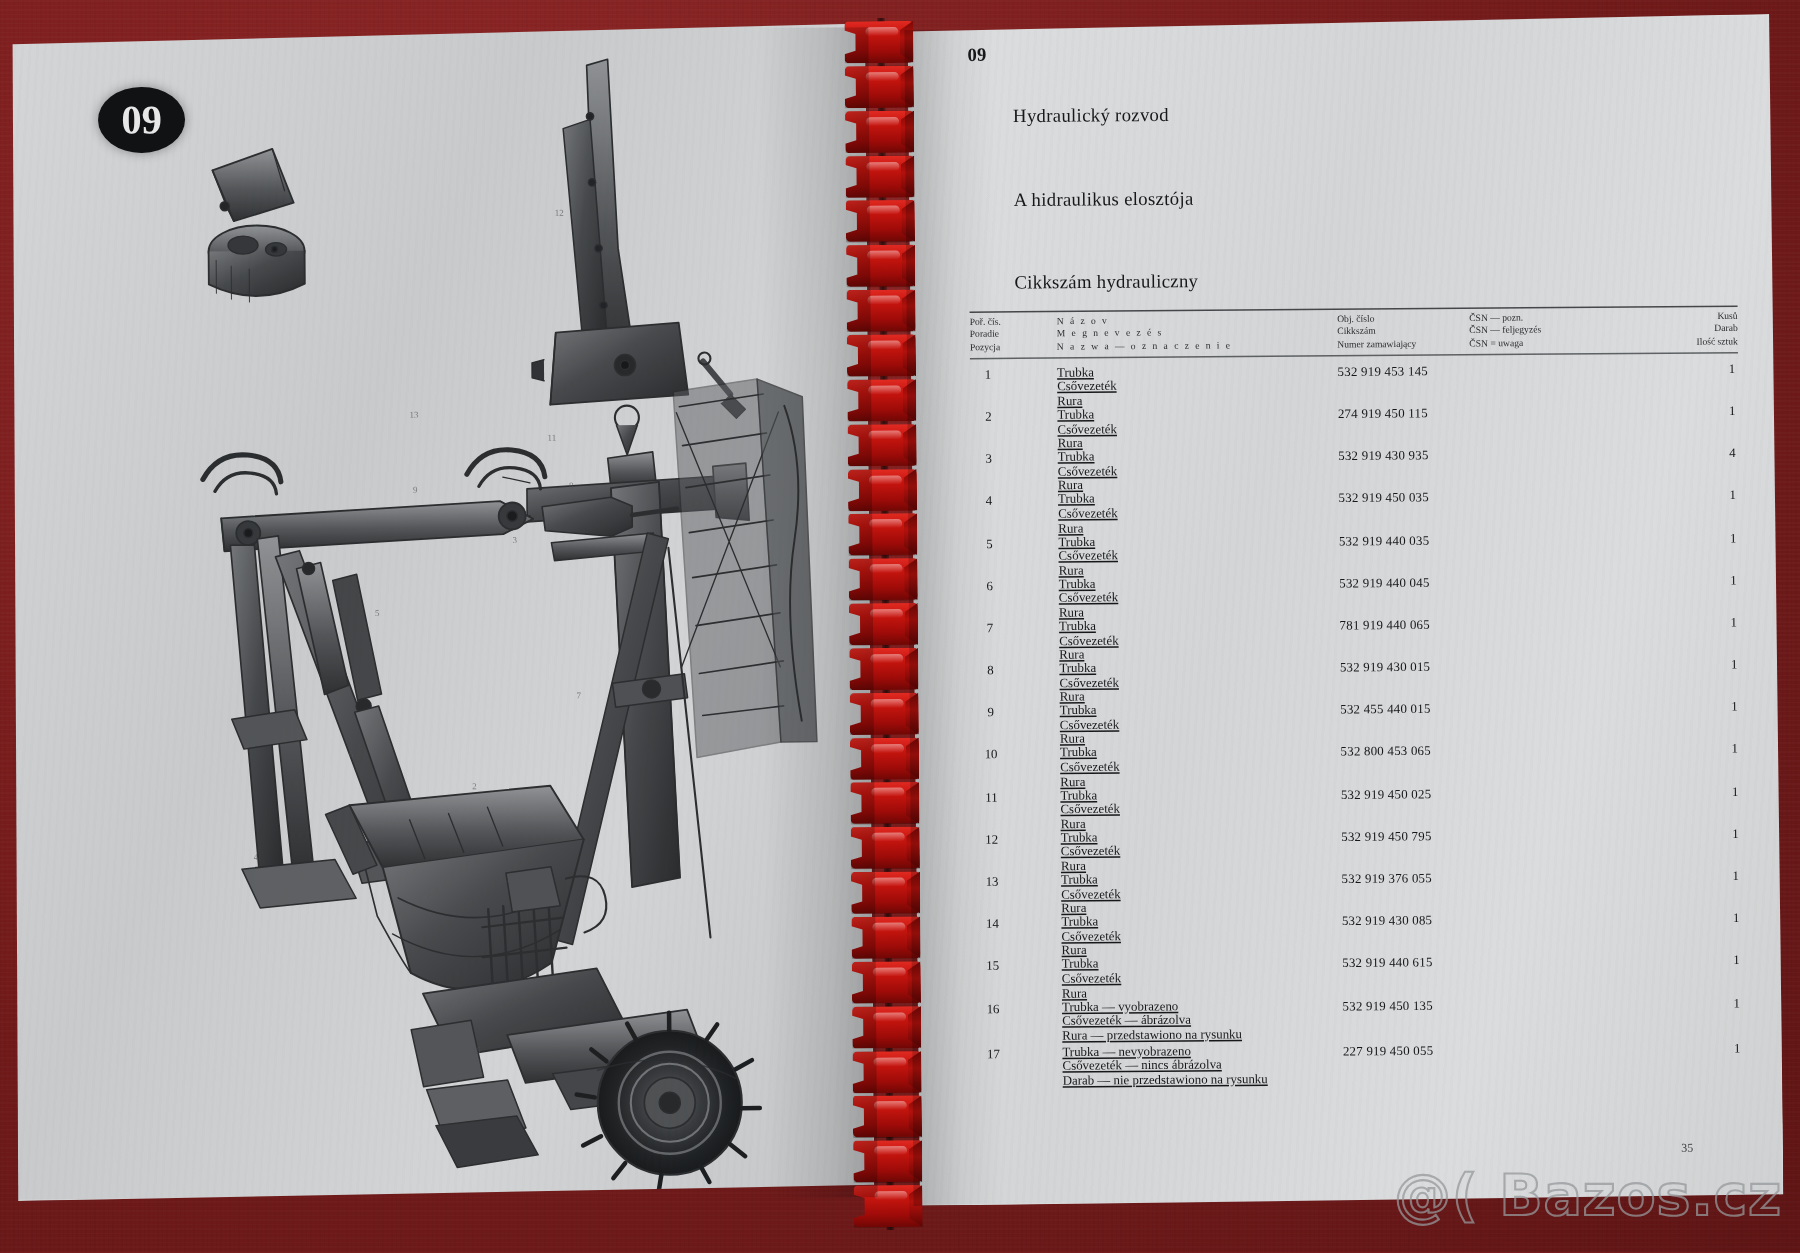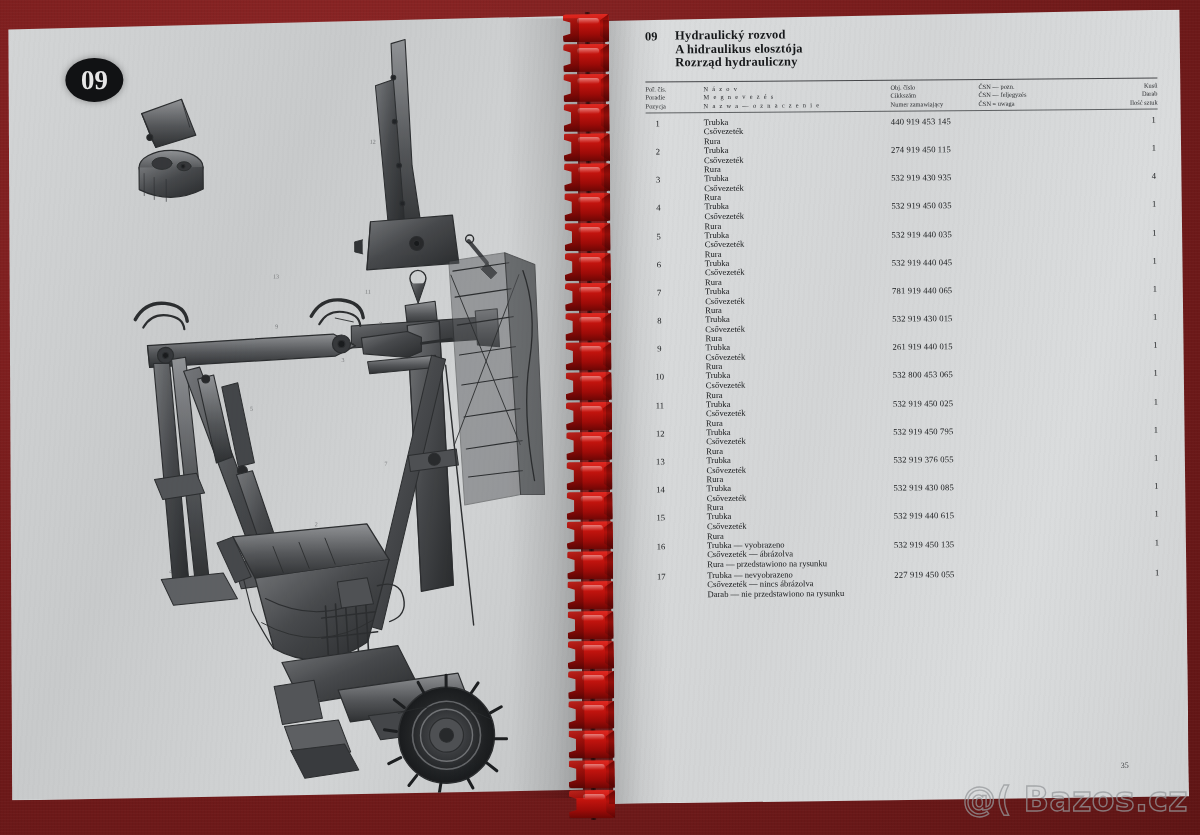--- a/index.html
+++ b/index.html
@@ -94,49 +94,49 @@
 
   #drawing{position:absolute;left:28px;top:10px;width:520px;height:770px;}
   #drawing svg{width:100%;height:100%;display:block;opacity:.93;}
 
   
   #rp{position:absolute;left:40px;top:16px;width:512px;height:760px;color:#16181a;}
 
   #title{font-family:"Liberation Serif",serif;}
   #title .num{display:inline-block;width:26px;font-weight:bold;font-size:12.5px;vertical-align:top;}
   #title .lines{display:inline-block;vertical-align:top;}
-  #title .lines div{font-weight:bold;font-size:12.5px;line-height:13.6px;letter-spacing:.2px;}
+  #title .lines div{font-weight:normal;font-size:12.5px;line-height:13.6px;letter-spacing:.2px;margin-top:42px;}
 
   .rule{height:1px;background:#2b2d30;opacity:.85;}
   .rule.thin{height:1px;opacity:.7;}
 
   #colhead{position:relative;height:30px;font-size:6.4px;color:#2a2c2f;}
   #colhead .ch{position:absolute;top:3px;line-height:8.4px;}
   #colhead .sp{letter-spacing:1.3px;}
   .c-pos{left:0;}
   .c-name{left:58px;}
   .c-num{left:245px;}
   .c-csn{left:333px;}
   .c-qty{right:0;text-align:right;}
 
   #rows{position:relative;margin-top:5px;}
   .row{position:relative;min-height:28.2px;}
   .row .pos{position:absolute;left:1px;top:0;width:22px;text-align:center;font-size:8.6px;}
   .row .names{position:absolute;left:58px;top:0;font-size:8.6px;line-height:9.6px;}
-  .row .names div{white-space:nowrap;}
+  .row .names div{white-space:nowrap;text-decoration:underline;}
   .row .onum{position:absolute;left:245px;top:0;font-size:8.6px;letter-spacing:.15px;}
   .row .qty{position:absolute;right:2px;top:0;font-size:8.6px;}
   .row.tall{min-height:30px;}
 
   #pageno{position:absolute;right:34px;bottom:16px;font-size:8px;color:#3a3c3f;}
 
   
   #watermark{
     position:absolute;right:12px;bottom:16px;
-    font-family:"DejaVu Sans",sans-serif;font-size:33px;font-weight:bold;
+    font-family:"DejaVu Sans",sans-serif;font-size:38px;font-weight:bold;
     color:rgba(255,255,255,.0);
     -webkit-text-stroke:1.4px rgba(150,152,155,.75);
     letter-spacing:.5px;white-space:nowrap;
     pointer-events:none;
   }
 </style>
 </head>
 <body>
 
 <div id="backdrop"></div>
@@ -340,21 +340,21 @@
   <div class="page" id="page-right">
     <div class="grain"></div>
 
     <div id="rp">
 
       <div id="title">
         <span class="num">09</span>
         <span class="lines">
           <div>Hydraulický rozvod</div>
           <div>A hidraulikus elosztója</div>
-          <div>Rozrząd hydrauliczny</div>
+          <div>Cikkszám hydrauliczny</div>
         </span>
       </div>
 
       <div class="rule" style="margin-top:11px"></div>
 
       <div id="colhead">
         <div class="ch c-pos">
           <div>Poř. čís.</div>
           <div>Poradie</div>
           <div>Pozycja</div>
@@ -384,21 +384,21 @@
       <div class="rule thin"></div>
 
       <div id="rows">
           <div class="row">
             <div class="pos">1</div>
             <div class="names">
               <div>Trubka</div>
               <div>Csővezeték</div>
               <div>Rura</div>
             </div>
-            <div class="onum">440 919 453 145</div>
+            <div class="onum">532 919 453 145</div>
             <div class="qty">1</div>
           </div>
           <div class="row">
             <div class="pos">2</div>
             <div class="names">
               <div>Trubka</div>
               <div>Csővezeték</div>
               <div>Rura</div>
             </div>
             <div class="onum">274 919 450 115</div>
@@ -464,21 +464,21 @@
             <div class="onum">532 919 430 015</div>
             <div class="qty">1</div>
           </div>
           <div class="row">
             <div class="pos">9</div>
             <div class="names">
               <div>Trubka</div>
               <div>Csővezeték</div>
               <div>Rura</div>
             </div>
-            <div class="onum">261 919 440 015</div>
+            <div class="onum">532 455 440 015</div>
             <div class="qty">1</div>
           </div>
           <div class="row">
             <div class="pos">10</div>
             <div class="names">
               <div>Trubka</div>
               <div>Csővezeték</div>
               <div>Rura</div>
             </div>
             <div class="onum">532 800 453 065</div>

